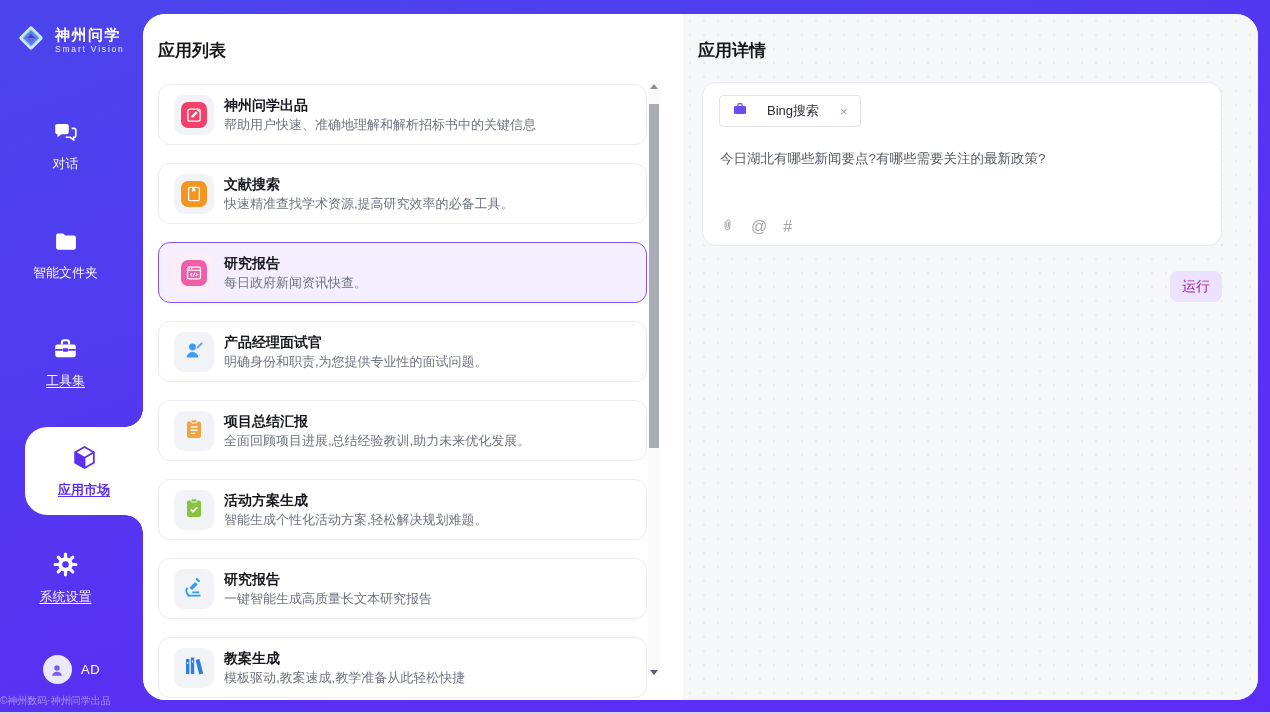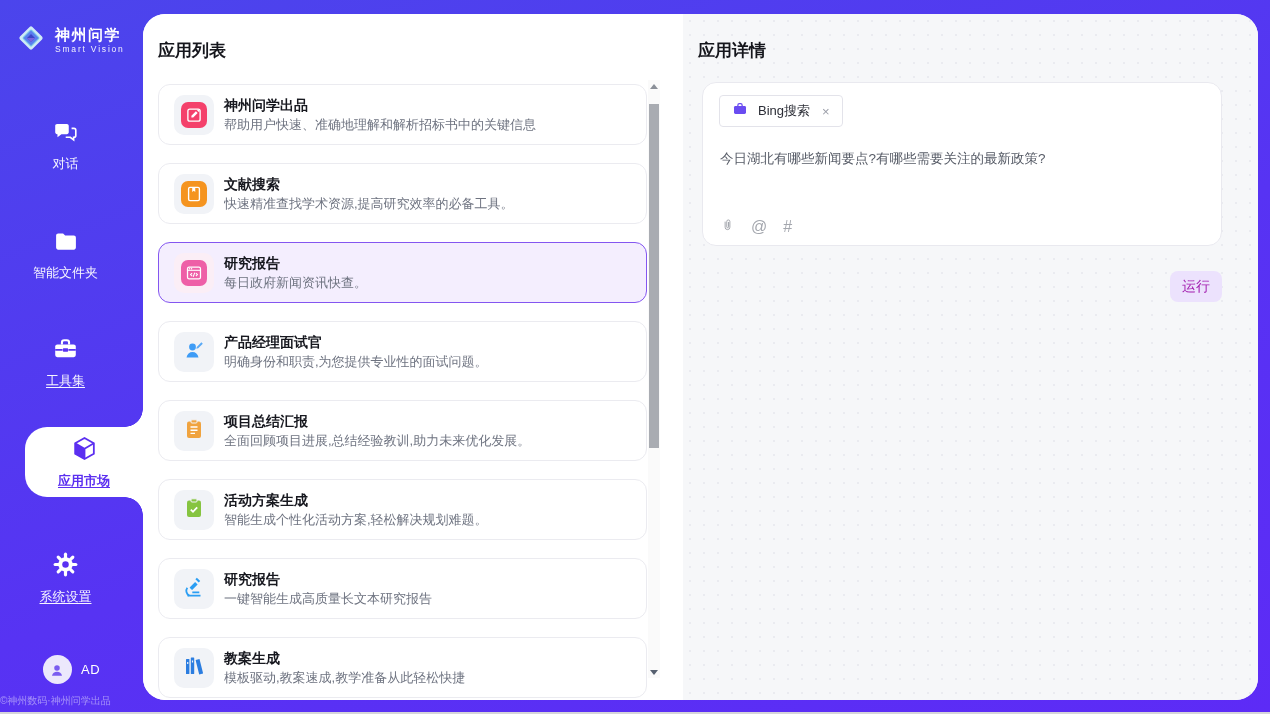--- a/index.html
+++ b/index.html
@@ -16,21 +16,21 @@
   .brand{ position:absolute; left:14px; top:14px; display:flex; align-items:center; gap:7px; }
   .brand-txt{ display:flex; flex-direction:column; color:#fff; }
   .brand-name{ font-size:15px; font-weight:bold; letter-spacing:1.5px; line-height:1.2; }
   .brand-sub{ font-size:8.5px; letter-spacing:1.8px; opacity:.92; }
 
   .nav-item{ position:absolute; left:0; width:131px; display:flex; flex-direction:column; align-items:center; cursor:pointer; }
   .nav-item .nav-label{ margin-top:6px; font-size:13px; color:rgba(255,255,255,.95); }
   .nav-item.u .nav-label{ text-decoration:underline; text-underline-offset:2px; }
   .ni-chat{ top:112px; } .ni-folder{ top:222px; } .ni-tool{ top:329px; } .ni-gear{ top:544px; }
 
-  .nav-item.active{ top:420px; left:25px; width:118px; height:70px; background:#fff; border-radius:22px 0 0 22px; justify-content:center; }
+  .nav-item.active{ top:420px; left:25px; width:118px; height:88px; background:#fff; border-radius:22px 0 0 22px; justify-content:center; }
   .nav-item.active .nav-label{ color:#5b2ff0; font-weight:bold; }
   .nav-item.active::before, .nav-item.active::after{ content:""; position:absolute; right:0; width:18px; height:18px; }
   .nav-item.active::before{ top:-18px; background:radial-gradient(circle at 0 0, rgba(0,0,0,0) 17.5px, #fff 18px); }
   .nav-item.active::after{ bottom:-18px; background:radial-gradient(circle at 0 100%, rgba(0,0,0,0) 17.5px, #fff 18px); }
 
   .user-row{ position:absolute; top:648px; left:0; width:143px; display:flex; align-items:center; justify-content:center; gap:9px; cursor:pointer; }
   .avatar{ width:29px; height:29px; border-radius:50%; background:#ece8fc; display:flex; align-items:center; justify-content:center; }
   .user-initials{ color:#fff; font-size:13px; letter-spacing:.5px; }
   .side-footer{ position:absolute; top:687px; left:0; width:143px; font-size:10px; color:rgba(255,255,255,.45); }
 
@@ -53,21 +53,21 @@
   .scrollbar{ position:absolute; right:23px; top:66px; width:12px; height:598px; background:#fafafa; }
   .sb-arrow{ position:absolute; left:0; width:12px; height:12px; display:flex; align-items:center; justify-content:center; cursor:pointer; }
   .sb-up{ top:0; } .sb-down{ bottom:0; }
   .tri-up{ width:0; height:0; border-left:4px solid transparent; border-right:4px solid transparent; border-bottom:5px solid #8a8f98; }
   .tri-down{ width:0; height:0; border-left:4px solid transparent; border-right:4px solid transparent; border-top:5px solid #566070; }
   .sb-thumb{ position:absolute; left:1px; top:24px; width:10px; height:344px; background:#a9acb2; cursor:pointer; }
 
   
   .detail-panel{ position:relative; flex:1; background:#f6f7f9; background-image:radial-gradient(#eaebf0 1px, rgba(0,0,0,0) 1px); background-size:14px 14px; }
   .detail-card{ position:absolute; left:19px; top:68px; width:520px; height:164px; background:#fff; border:1px solid #e9e9ef; border-radius:14px; }
-  .tag{ position:absolute; left:16px; top:12px; height:32px; display:inline-flex; align-items:center; gap:10px; padding:0 10px 0 12px; border:1px solid #e3e3ea; border-radius:4px; background:#fff; cursor:pointer; }
+  .tag{ position:absolute; left:16px; top:12px; height:32px; display:inline-flex; align-items:center; gap:19px; padding:0 10px 0 12px; border:1px solid #e3e3ea; border-radius:4px; background:#fff; cursor:pointer; }
   .tag-label{ font-size:13px; color:#2a2c35; }
   .tag-close{ font-size:13px; color:#9b9ea8; cursor:pointer; padding:0 2px; }
   .query-text{ position:absolute; left:17px; top:66px; right:20px; font-size:13.5px; color:#565b66; line-height:1.5; }
   .attach-row{ position:absolute; left:17px; top:134px; display:flex; align-items:center; gap:16px; color:#a4a7ae; }
   .attach-btn{ font-size:16px; color:#a4a7ae; cursor:pointer; line-height:1; }
   .run-btn{ position:absolute; right:36px; top:257px; width:52px; height:31px; background:#ece2fd; border:none; border-radius:8px; color:#a21caf; font-size:14px; font-family:inherit; cursor:pointer; }
 </style>
 </head>
 <body>
 

